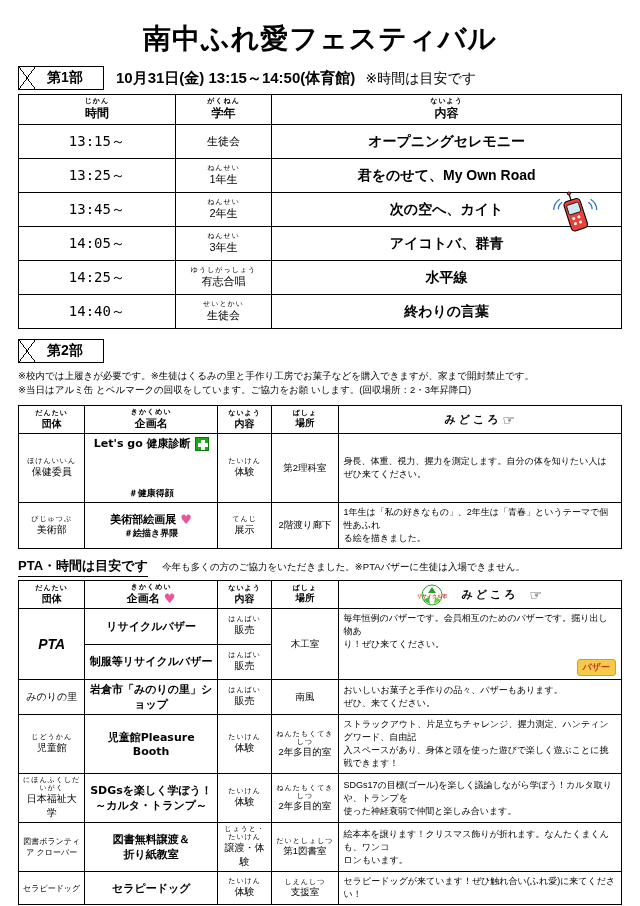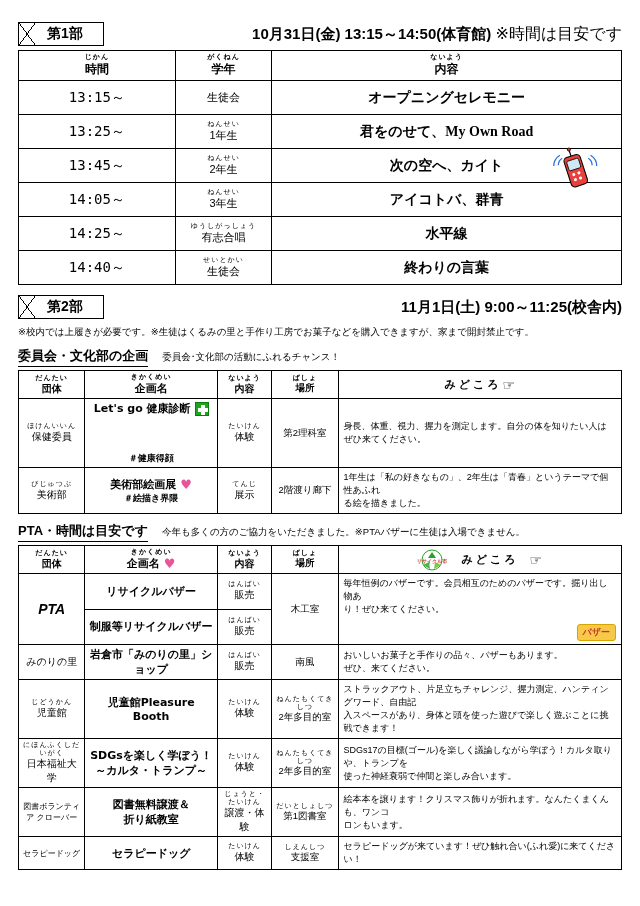--- a/index.html
+++ b/index.html
@@ -17,51 +17,51 @@
   .main-title {
     text-align: center;
     font-size: 28px;
     font-weight: bold;
     letter-spacing: 1px;
     margin: 4px 0 8px 0;
     font-family: "DejaVu Sans", sans-serif;
   }
 
   
-  .part-head { display: flex; align-items: center; gap: 22px; margin: 6px 0 4px 0; justify-content: space-between; }
+  .part-head { display: flex; align-items: center; gap: 12px; margin: 6px 0 4px 0; }
   .part-tag {
     position: relative;
     border: 1.5px solid #000;
     padding: 2px 14px 2px 22px;
     font-size: 14px; font-weight: bold;
     background: #fff;
     min-width: 86px;
     text-align: center;
   }
   .part-tag::before {
     content: "";
     position: absolute; left: 0; top: 0; bottom: 0; width: 16px;
     background: linear-gradient(to bottom right, transparent 49%, #000 49%, #000 52%, transparent 52%);
   }
   .part-tag::after {
     content: "";
     position: absolute; left: 0; top: 0; bottom: 0; width: 16px;
     background: linear-gradient(to top right, transparent 49%, #000 49%, #000 52%, transparent 52%);
   }
   .part-meta { font-size: 15px; font-weight: bold; }
-  .part-note { font-size: 16px; font-weight: normal; }
+  .part-note { font-size: 14px; font-weight: normal; margin-left: 6px; }
 
   
   table { border-collapse: collapse; width: 100%; background: #fff; }
   td, th { border: 1px solid #000; padding: 2px 4px; vertical-align: middle; }
 
   .t1 td, .t1 th { height: 34px; }
   .t1 .c-time { width: 26%; text-align: center; font-size: 14px; font-family: "DejaVu Sans Mono", monospace; }
   .t1 .c-grade { width: 16%; text-align: center; font-size: 11px; }
-  .t1 .c-content { text-align: center; font-size: 14px; font-weight: bold; font-family: Liberation Serif, serif; }
+  .t1 .c-content { text-align: center; font-size: 14px; font-weight: bold; font-family: Liberation Sans, sans-serif; }
   .t1 thead td { height: 26px; text-align: center; font-size: 12px; font-weight: bold; }
 
   .ruby { display: block; font-size: 7px; line-height: 8px; letter-spacing: 1px; color:#000; }
 
   .notes { font-size: 9.5px; line-height: 14px; margin: 6px 0 8px 0; }
 
   .sec-head { display: flex; align-items: baseline; gap: 14px; margin: 4px 0 3px 0; }
   .sec-title { font-size: 13px; font-weight: bold; border-bottom: 1.5px solid #000; padding-bottom: 1px; }
   .sec-sub { font-size: 9.5px; }
 
@@ -94,20 +94,21 @@
   .phone-icon {
     position:absolute; right:22px; top:96px; width:48px; height:46px;
   }
   .tbl-wrap { position: relative; }
 </style>
 </head>
 <body>
 
 <div class="page">
 
+  <div class="main-title">南中ふれ愛フェスティバル</div>
 
   <div class="part-head">
     <div class="part-tag">第1部</div>
     <div class="part-meta">
       <span>10月31日(金) 13:15～14:50(体育館)</span>
       <span class="part-note">※時間は目安です</span>
     </div>
   </div>
 
   <div class="tbl-wrap">
@@ -194,31 +195,27 @@
             <span>生徒会</span>
           </td>
           <td class="c-content">終わりの言葉</td>
         </tr>
       </tbody>
     </table>
   </div>
 
   <div class="part-head" style="margin-top:10px;">
     <div class="part-tag">第2部</div>
-    <div class="part-meta">11月1日(土) 9:00～11:25(校舎内)</div>
   </div>
 
   <div class="notes">
     <div>※校内では上履きが必要です。※生徒はくるみの里と手作り工房でお菓子などを購入できますが、家まで開封禁止です。</div>
+    <div>※当日はアルミ缶 とベルマークの回収をしています。ご協力をお願 いします。(回収場所：2・3年昇降口)</div>
   </div>
 
-  <div class="sec-head">
-    <div class="sec-title">委員会・文化部の企画</div>
-    <div class="sec-sub">委員会･文化部の活動にふれるチャンス！</div>
-  </div>
 
   <table class="t2">
     <thead>
       <tr>
         <td class="c-org">
           <span class="ruby">だんたい</span>
           <span>団体</span>
         </td>
         <td class="c-plan">
           <span class="ruby">きかくめい</span>

